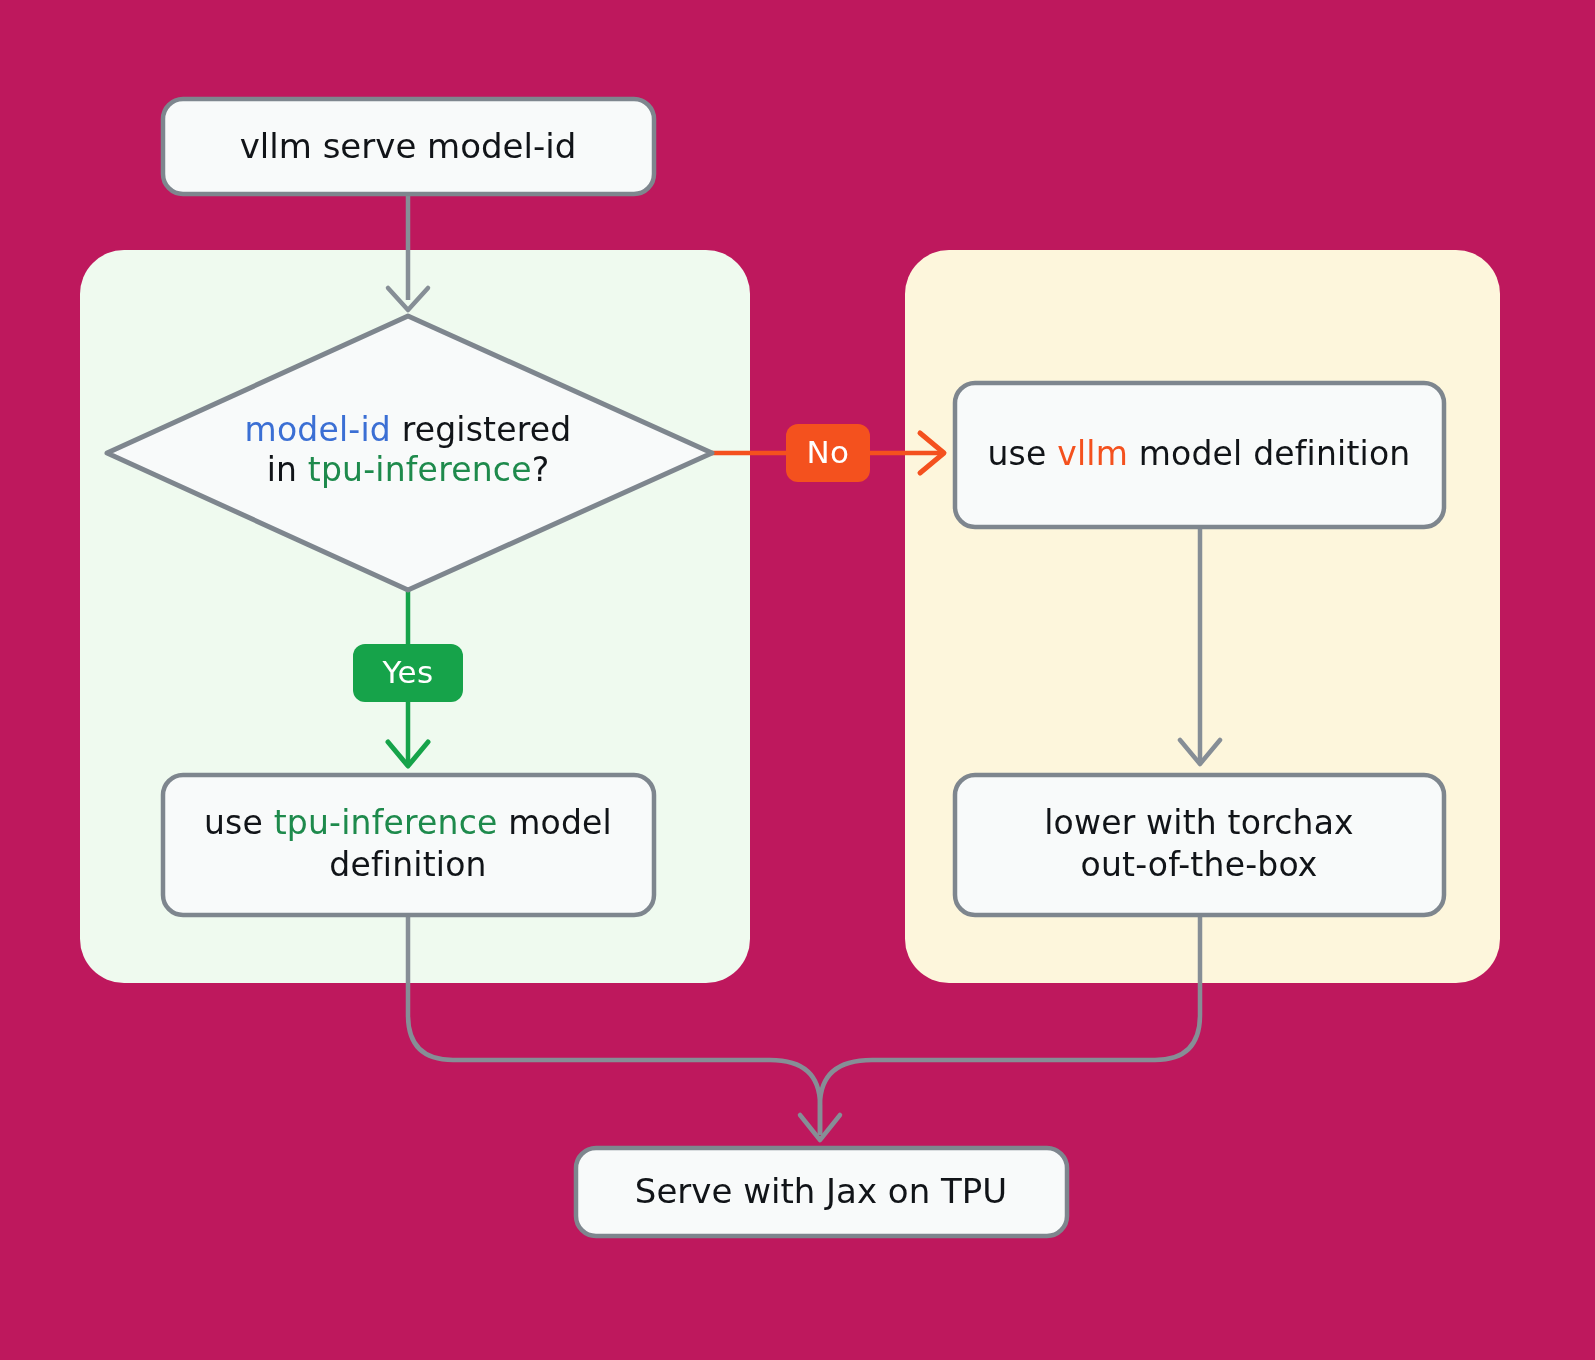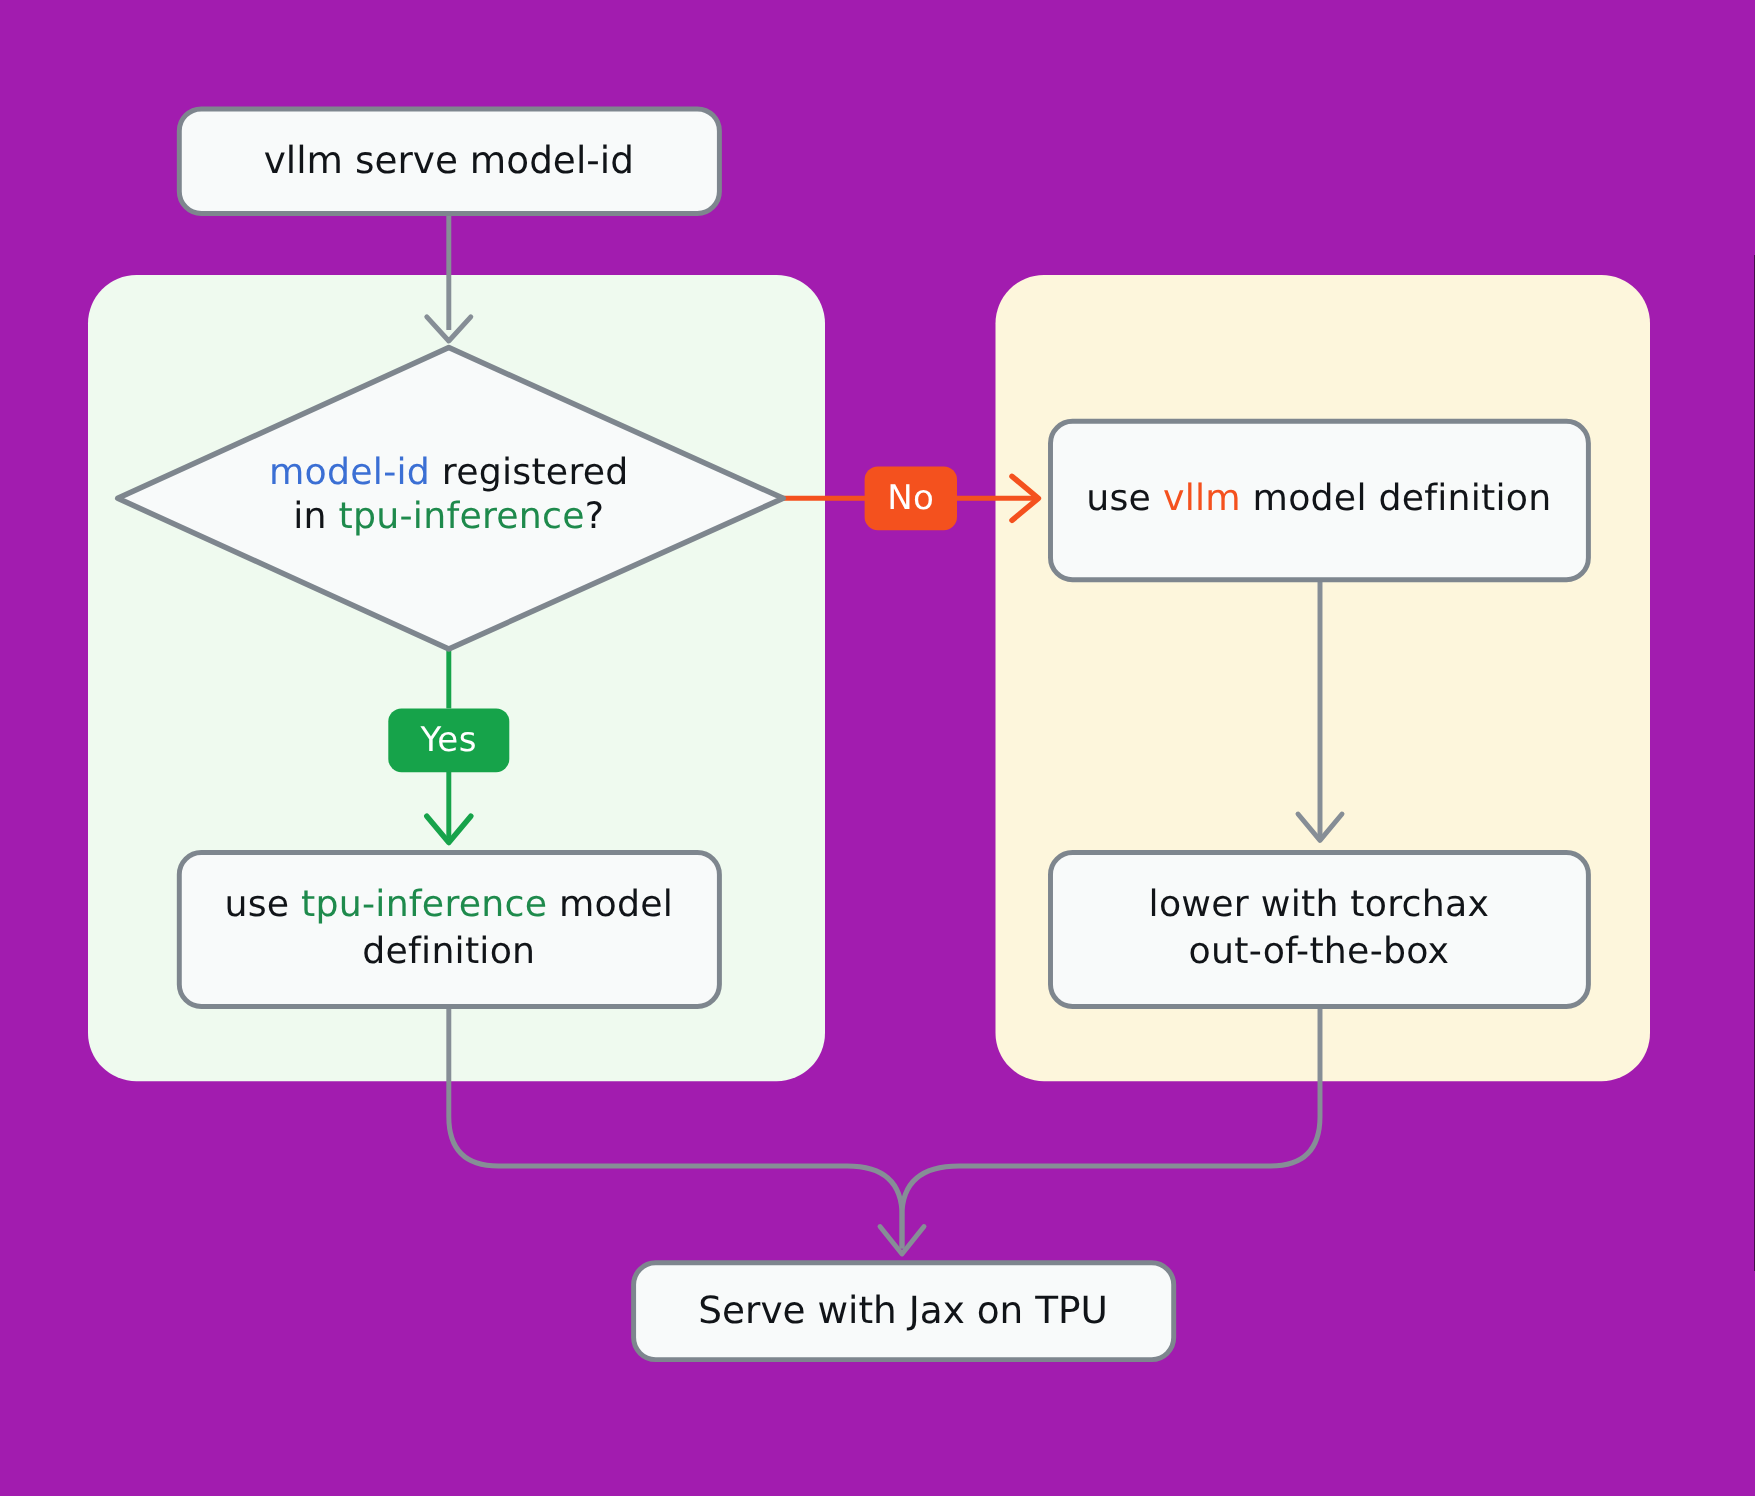--- a/index.html
+++ b/index.html
@@ -4,21 +4,21 @@
 <style>
   html, body {
     margin: 0;
     padding: 0;
     background: #000000;
   }
   #canvas {
     position: relative;
     width: 1595px;
     height: 1360px;
-    background: #a21caf;
+    background: #be185d;
     overflow: hidden;
     font-family: "DejaVu Sans", "Liberation Sans", sans-serif;
   }
   #flow {
     position: absolute;
     left: 0;
     top: 0;
     width: 1595px;
     height: 1360px;
     display: block;

